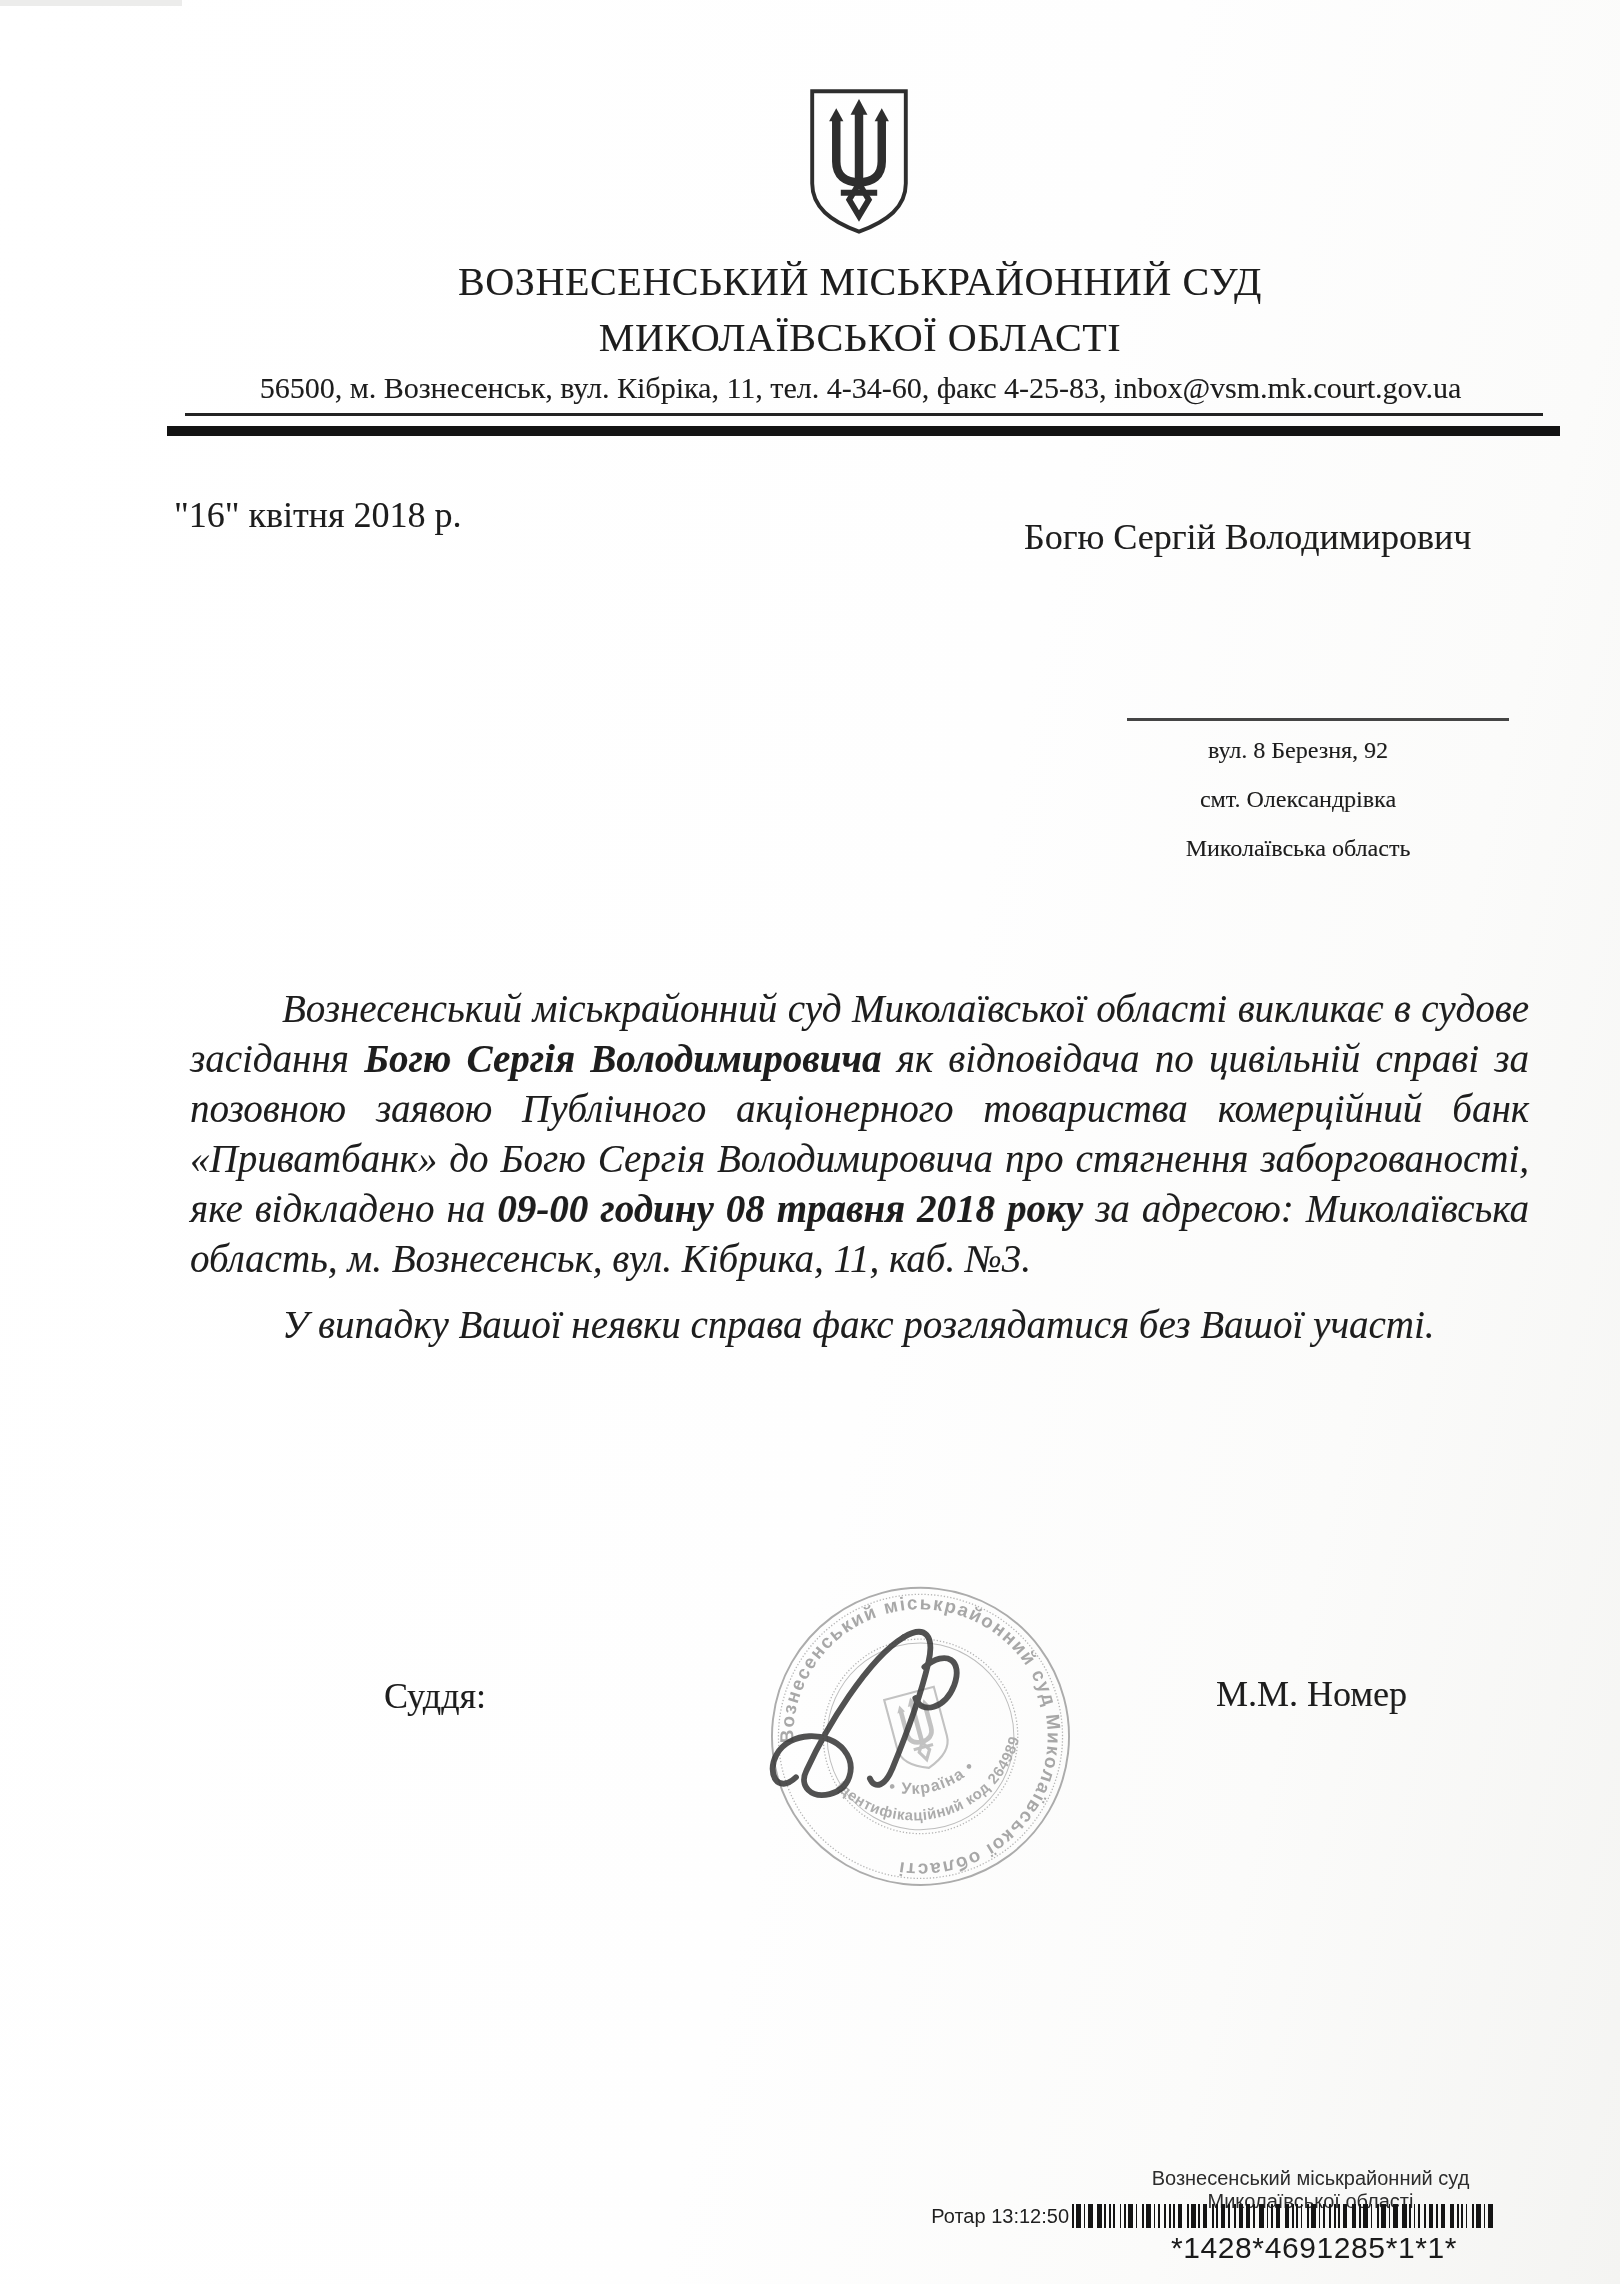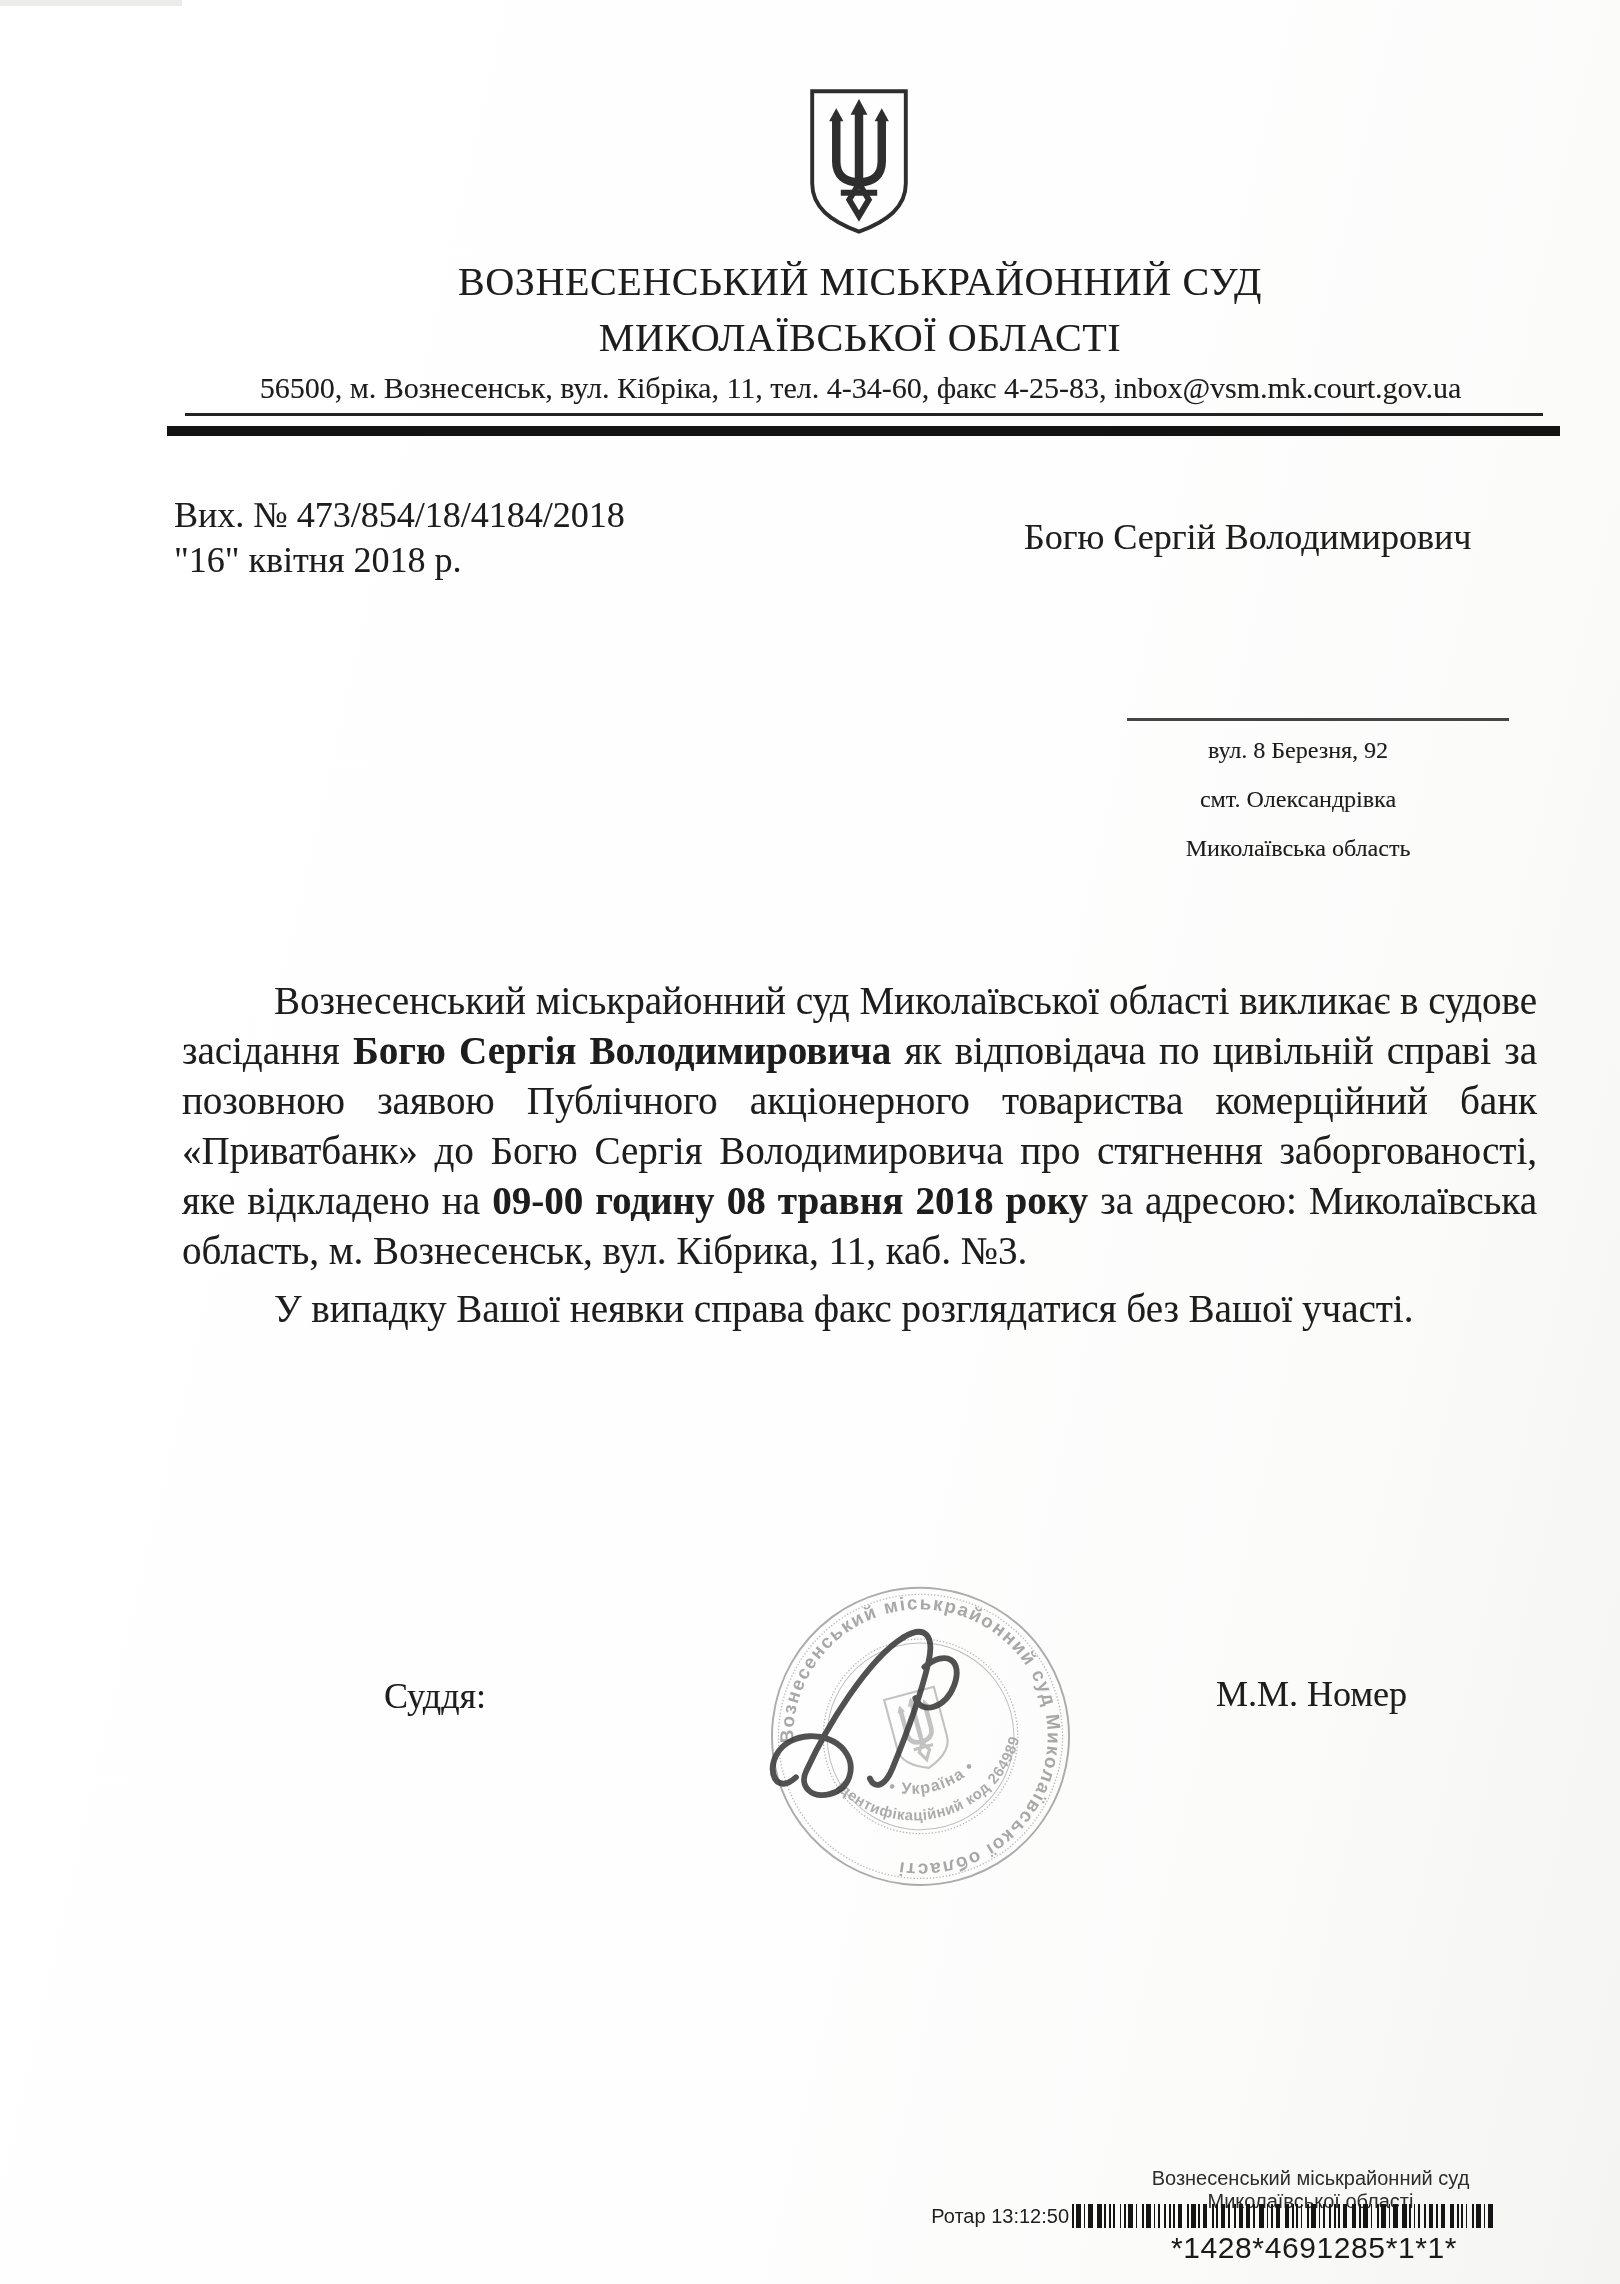--- a/index.html
+++ b/index.html
@@ -26,21 +26,21 @@
   
   .ref-block{position:absolute;left:174px;top:493px;font-size:36px;line-height:45px;white-space:nowrap;}
 
   
   .addressee-name{position:absolute;left:1024px;top:516px;font-size:36px;white-space:nowrap;}
   .addr-rule{position:absolute;left:1127px;top:718px;width:382px;height:2.6px;background:#454545;}
   .addr-block{position:absolute;left:1058px;top:726px;width:480px;text-align:center;font-size:24px;line-height:49px;}
 
   
   .body-block{position:absolute;left:174px;top:968px;width:1371px;font-size:39px;line-height:50px;text-align:justify;}
-  .body-block p{margin:8px;text-indent:92px;}
+  .body-block p{margin:16px;text-indent:92px;font-style:italic;}
   .body-block b{font-weight:700;}
 
   
   .judge-label{position:absolute;left:384px;top:1675px;font-size:36px;}
   .judge-name{position:absolute;left:1216px;top:1673px;font-size:36px;white-space:nowrap;}
   .stamp-wrap{position:absolute;left:758px;top:1571px;width:325px;height:334px;}
   .stamp-wrap svg{position:absolute;left:0;top:0;}
 
   
   .footer-court{position:absolute;left:1103px;top:2167px;width:415px;text-align:center;
@@ -80,21 +80,20 @@
 
   <div class="header-block serif">
     <div class="court-title">ВОЗНЕСЕНСЬКИЙ МІСЬКРАЙОННИЙ СУД</div>
     <div class="court-title">МИКОЛАЇВСЬКОЇ ОБЛАСТІ</div>
   </div>
   <div class="contact-line serif">56500, м. Вознесенськ, вул. Кібріка, 11, тел. 4-34-60, факс 4-25-83, inbox@vsm.mk.court.gov.ua</div>
   <div class="rule-thin"></div>
   <div class="rule-thick"></div>
 
   <div class="ref-block serif">
-    <div>Вих. № 473/854/18/4184/2018</div>
     <div>"16" квітня 2018 р.</div>
   </div>
 
   <div class="addressee-name serif">Богю Сергій Володимирович</div>
   <div class="addr-rule"></div>
   <div class="addr-block serif">
     <div>вул. 8 Березня, 92</div>
     <div>смт. Олександрівка</div>
     <div>Миколаївська область</div>
   </div>

